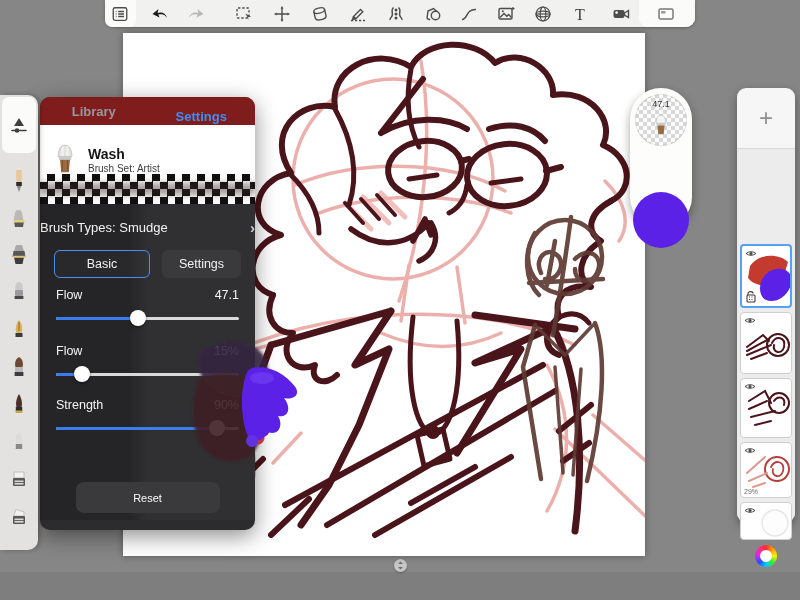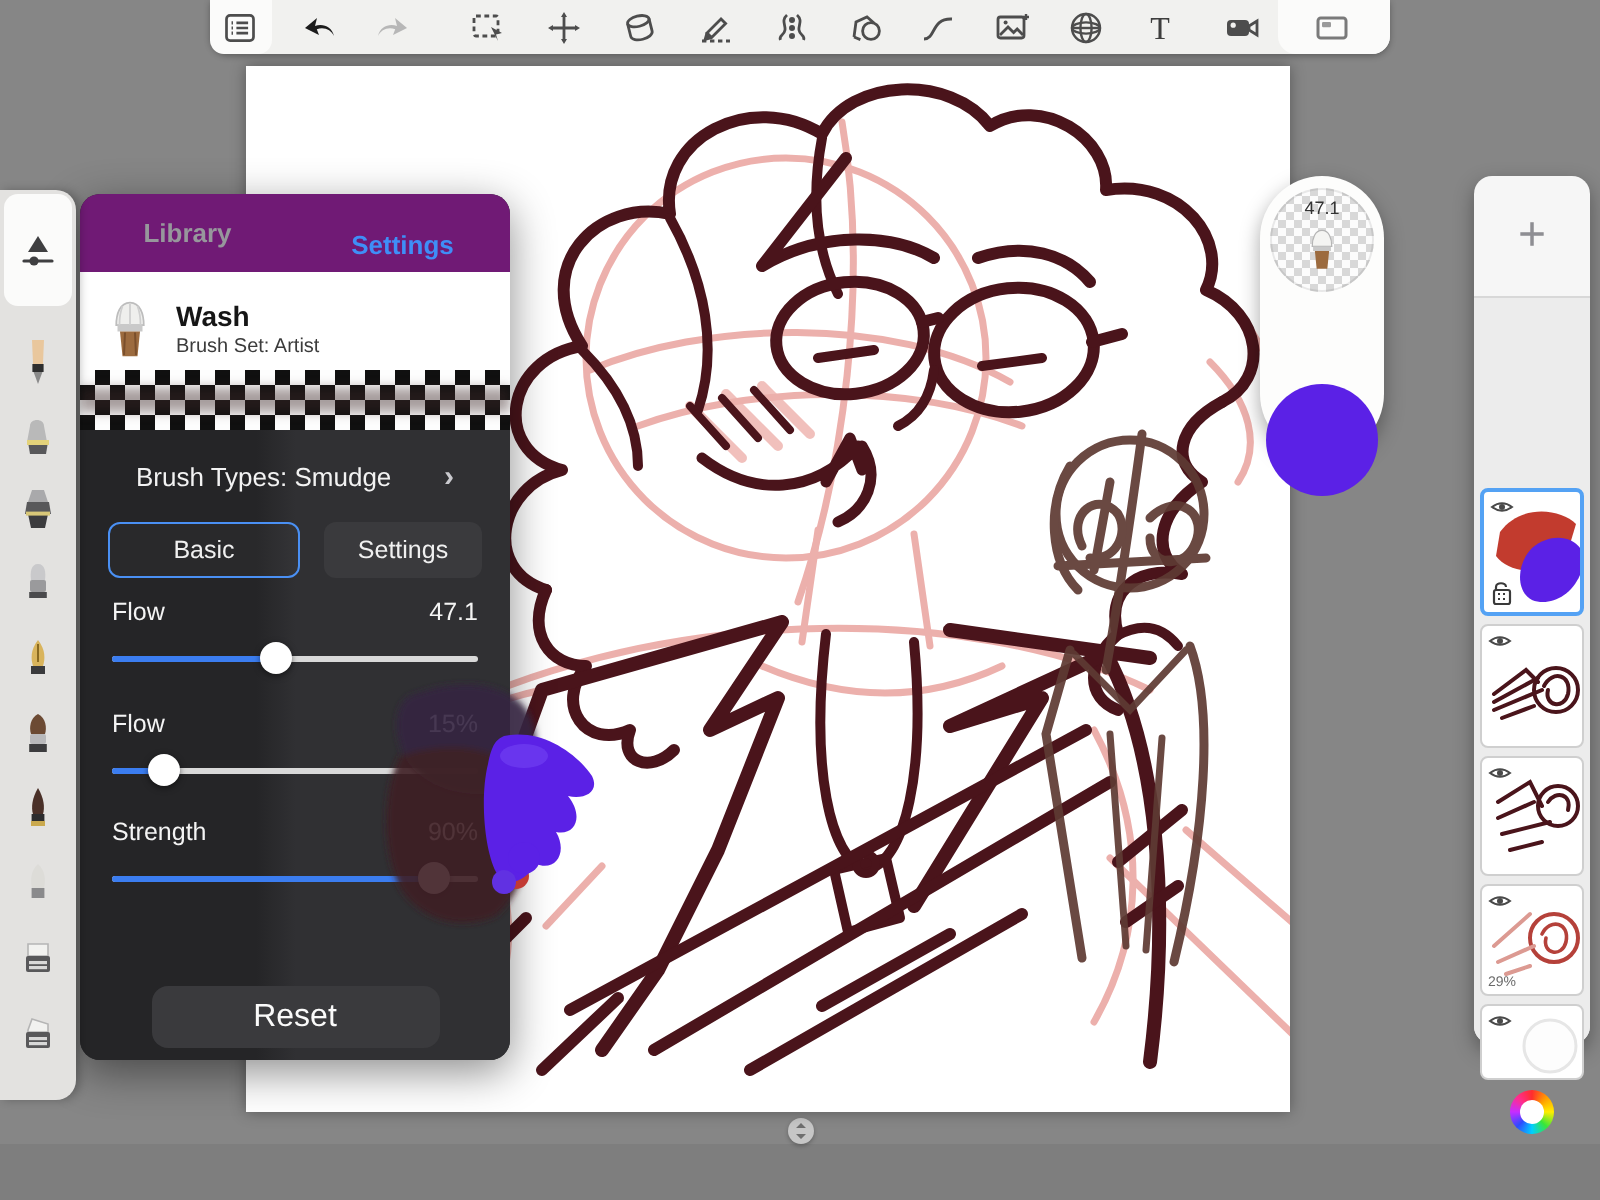--- a/index.html
+++ b/index.html
@@ -26,52 +26,52 @@
     display:flex; flex-direction:column; align-items:center; }
   .brush-sel { width:34px; height:56px; margin-top:2px; background:#fbfbfa; border-radius:7px;
     display:flex; align-items:center; justify-content:center; }
   .brush-list { flex:1; width:100%; display:flex; flex-direction:column; align-items:center;
     justify-content:space-evenly; padding:6px 0 10px 0; }
   .brush-item { width:26px; height:30px; display:flex; align-items:center; justify-content:center; }
 
   
   .panel { position:absolute; left:40px; top:97px; width:215px; height:433px; border-radius:10px;
     box-shadow:0 6px 22px rgba(0,0,0,.45); z-index:10; overflow:hidden; background:#2c2c2e; }
-  .panel-tabs { height:39px; background:#701a75; display:flex; }
+  .panel-tabs { height:28px; background:#7f1d1d; display:flex; }
   .panel-tab { flex:1; display:flex; align-items:center; justify-content:center;
     font-size:13px; font-weight:bold; color:#97979c; }
   .panel-tab.active { color:#3f8ef7;margin-top:11px; }
-  .wash-row { height:49px; background:#ffffff; display:flex; align-items:flex-start; padding:14px 12px; gap:10px; }
+  .wash-row { height:49px; background:#ffffff; display:flex; align-items:flex-end; padding:0 12px; gap:10px; }
   .wash-name { font-size:14px; font-weight:bold; color:#161616; line-height:1.25; }
   .wash-set { font-size:10px; color:#3c3c3c; }
   .checker { height:30px; position:relative;
     background:conic-gradient(#101010 25%, #fdfdfd 0 50%, #101010 0 75%, #fdfdfd 0);
     background-size:15px 15px; }
   .checker .stroke-preview { position:absolute; left:0; top:9px; width:100%; height:12px;
     background:rgba(60,40,40,.45); filter:blur(3px); }
   .panel-body { position:relative; height:316px;
     background:linear-gradient(90deg,#252527 0,#252527 88px,#303033 108px,#303033 100%); }
   .bt-row { position:absolute; left:0; top:6px; width:100%; height:34px; display:flex;
-    align-items:center; padding:0 28px; }
+    align-items:center; padding:0 0; }
   .bt-label { flex:1; font-size:13px; color:#f2f2f2; }
   .chevron { color:#c9c9ce; font-size:15px; font-weight:bold; }
   .mode-row { position:absolute; left:14px; right:14px; top:46px; height:28px; display:flex; gap:12px; }
   .mode-btn { border-radius:6px; display:flex; align-items:center; justify-content:center;
     font-size:12.5px; color:#f0f0f0; }
   .mode-btn.basic { width:96px; border:1.5px solid #4a90f4; background:rgba(255,255,255,.02); }
   .mode-btn.advanced { flex:1; background:#3a3a3d; }
   .slider-label { position:absolute; left:16px; right:16px; display:flex; justify-content:space-between;
     font-size:12.5px; color:#f4f4f4; }
   .slider { position:absolute; left:16px; right:16px; height:16px; }
   .slider .track { position:absolute; left:0; right:0; top:7px; height:3px; border-radius:2px; background:#d9d9d9; }
   .slider .fill { position:absolute; left:0; top:7px; height:3px; border-radius:2px; background:#3b7df0; width:var(--p); }
   .slider .thumb { position:absolute; top:0; left:var(--p); width:16px; height:16px; margin-left:-8px;
     border-radius:50%; background:#ffffff; box-shadow:0 1px 3px rgba(0,0,0,.5); }
   .reset-btn { position:absolute; left:50%; transform:translateX(-50%); top:278px; width:144px; height:31px;
-    background:#3a3a3d; border-radius:8px; color:#fafafa; font-size:16px;
+    background:#3a3a3d; border-radius:8px; color:#fafafa; font-size:11px;
     display:flex; align-items:center; justify-content:center; }
 
   
   .smudge-overlay { position:absolute; left:0; top:0; width:800px; height:600px; z-index:30; pointer-events:none; }
 
   
   .pill { position:absolute; left:630px; top:88px; width:62px; height:140px; background:#fdfdfc;
     border-radius:31px; box-shadow:0 4px 10px rgba(0,0,0,.35); z-index:20; }
   .pill .size-circle { position:absolute; left:5px; top:6px; width:52px; height:52px; border-radius:50%;
     background:conic-gradient(#d8d8d8 25%, #fcfcfc 0 50%, #d8d8d8 0 75%, #fcfcfc 0);

